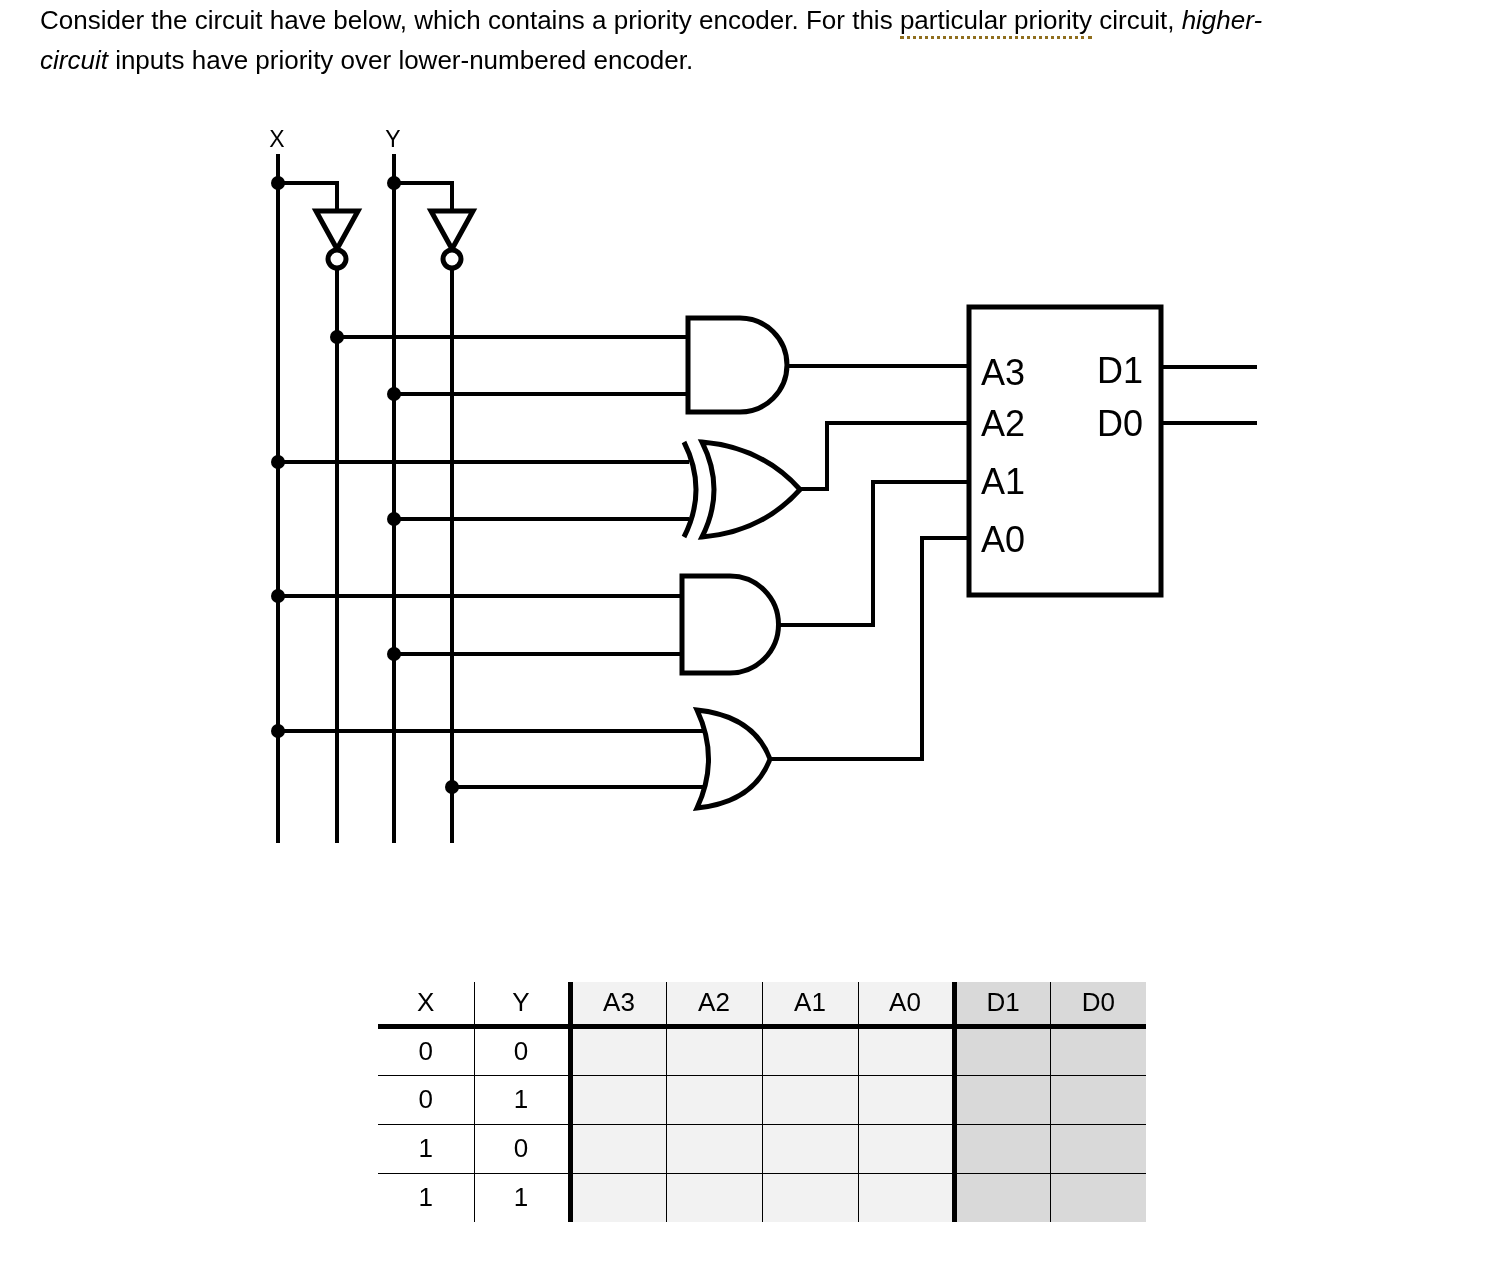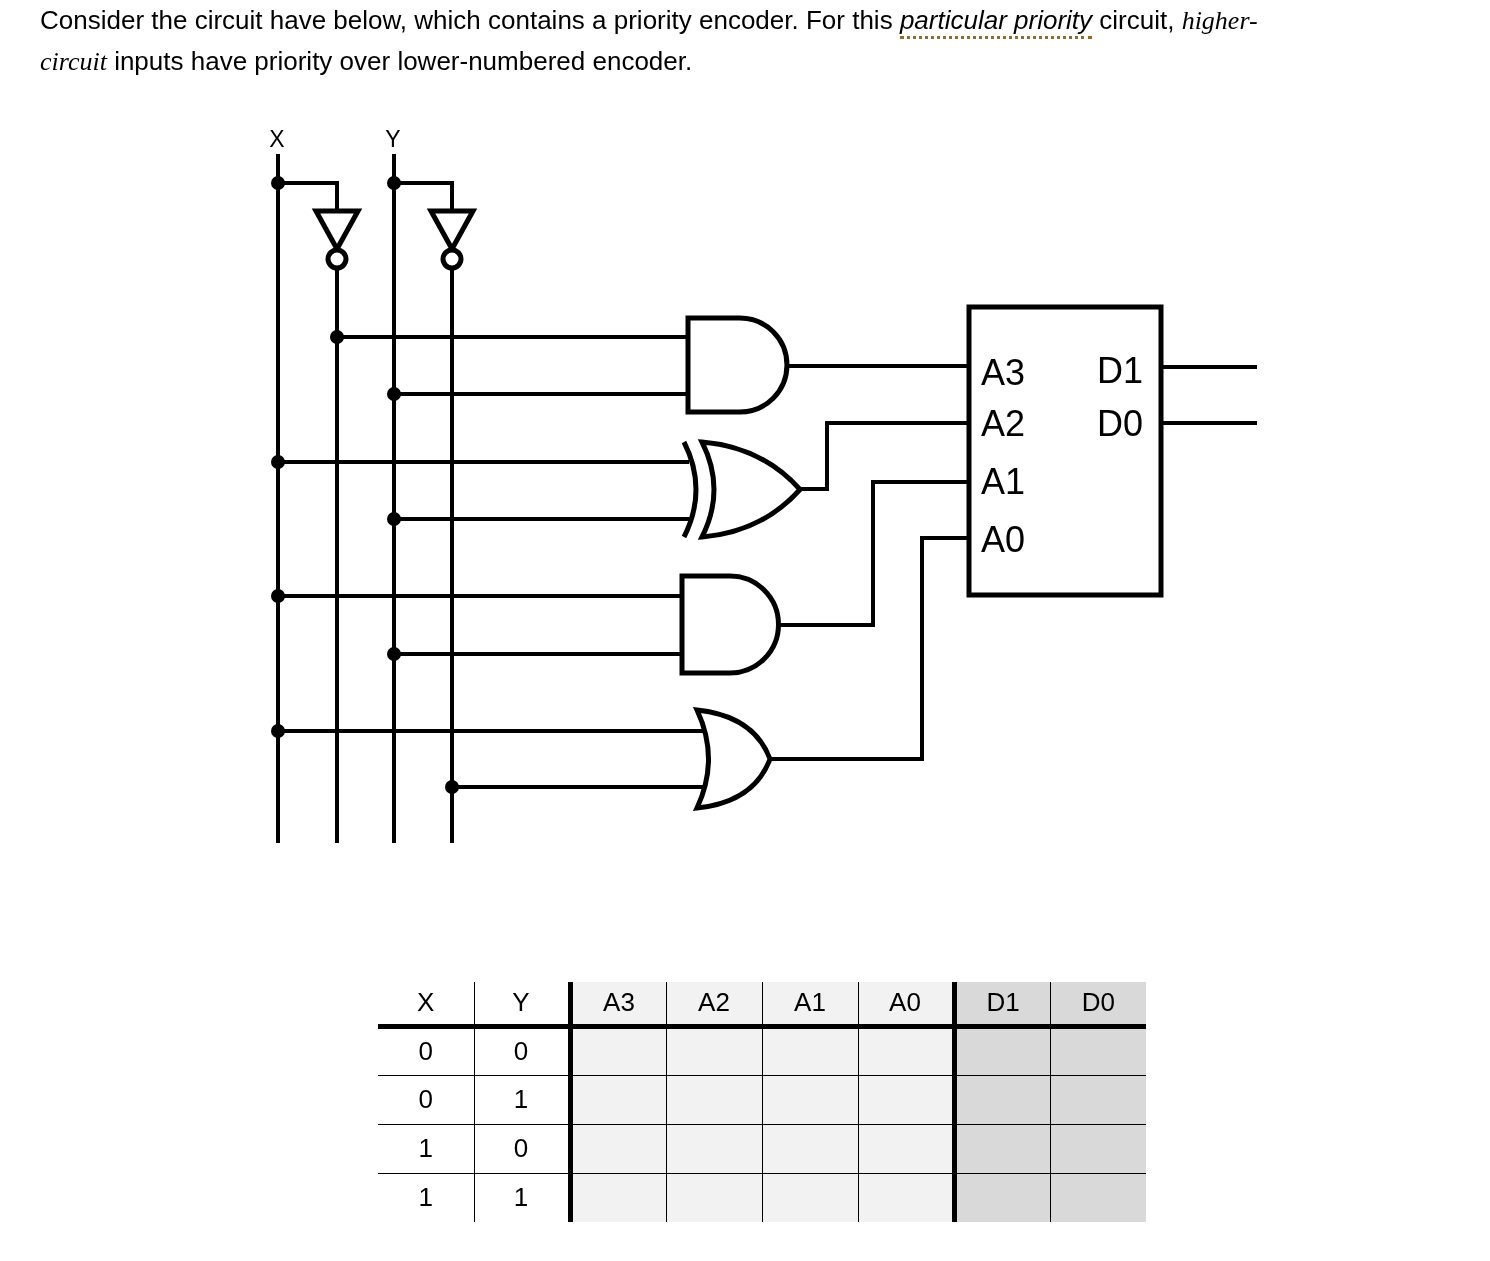--- a/index.html
+++ b/index.html
@@ -15,25 +15,24 @@
   .intro{
     position:absolute;
     left:40px;
     top:0px;
     width:1460px;
     font-size:26px;
     line-height:40px;
     color:#000;
   }
   .intro .line{white-space:nowrap;}
-  .intro em{font-style:italic;font-family:Liberation Serif, serif;}
+  .intro em{font-style:italic;}
   .spell{
     border-bottom:3px dotted #8f6e1e;
     padding-bottom:1px;
-    font-style:italic;
   }
   .circuit{
     position:absolute;
     left:0;
     top:0;
     width:1490px;
     height:880px;
   }
   .circuit text{
     font-family:"Liberation Sans", sans-serif;

